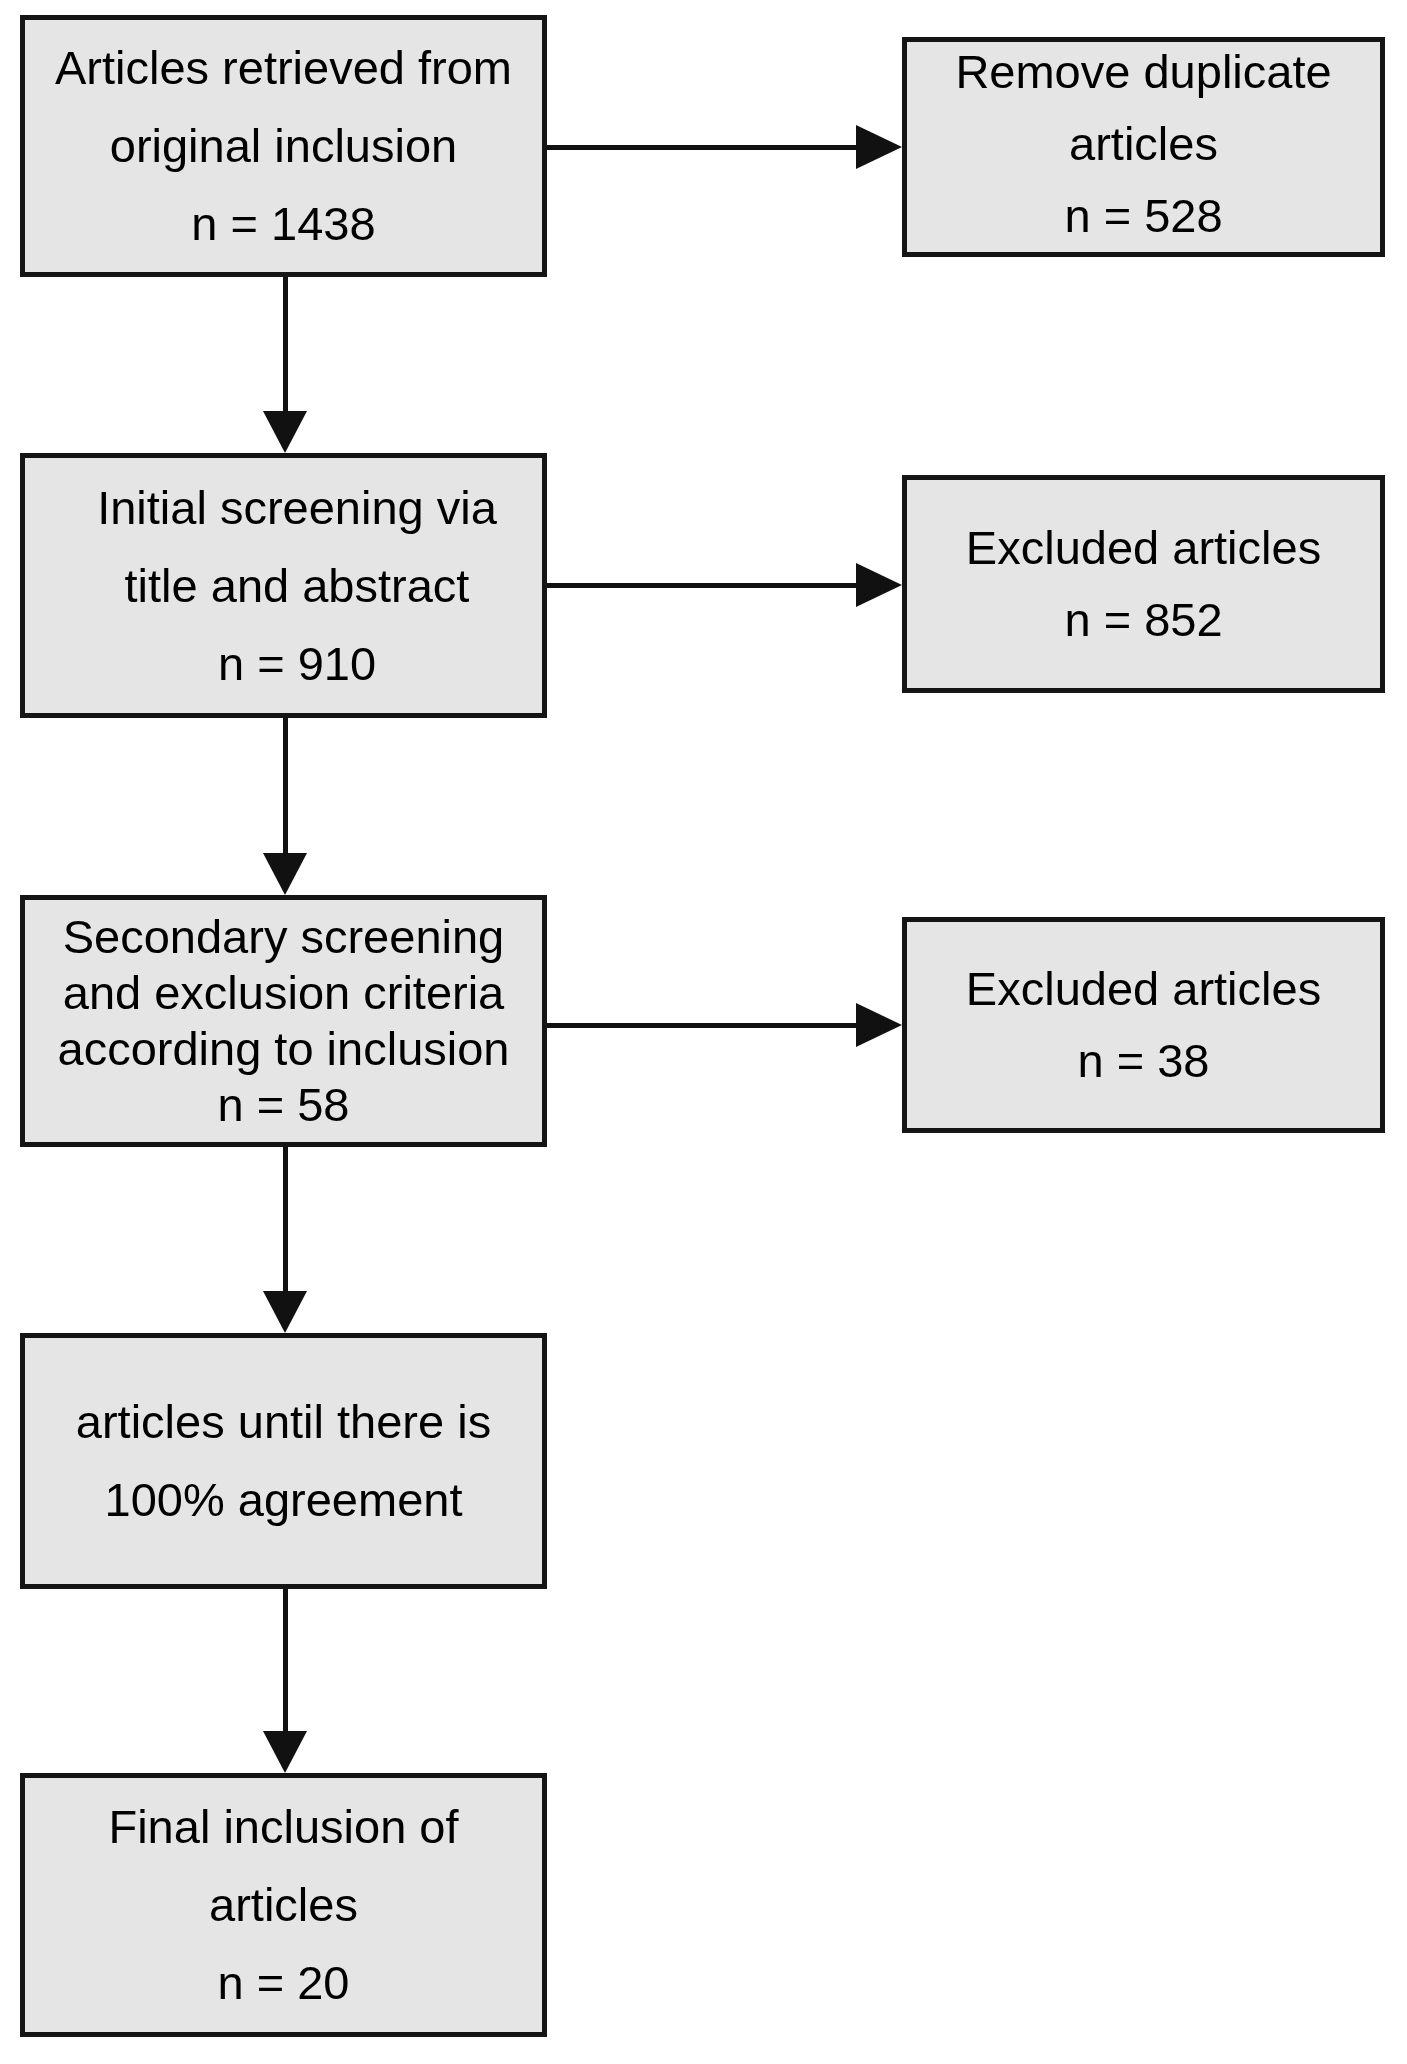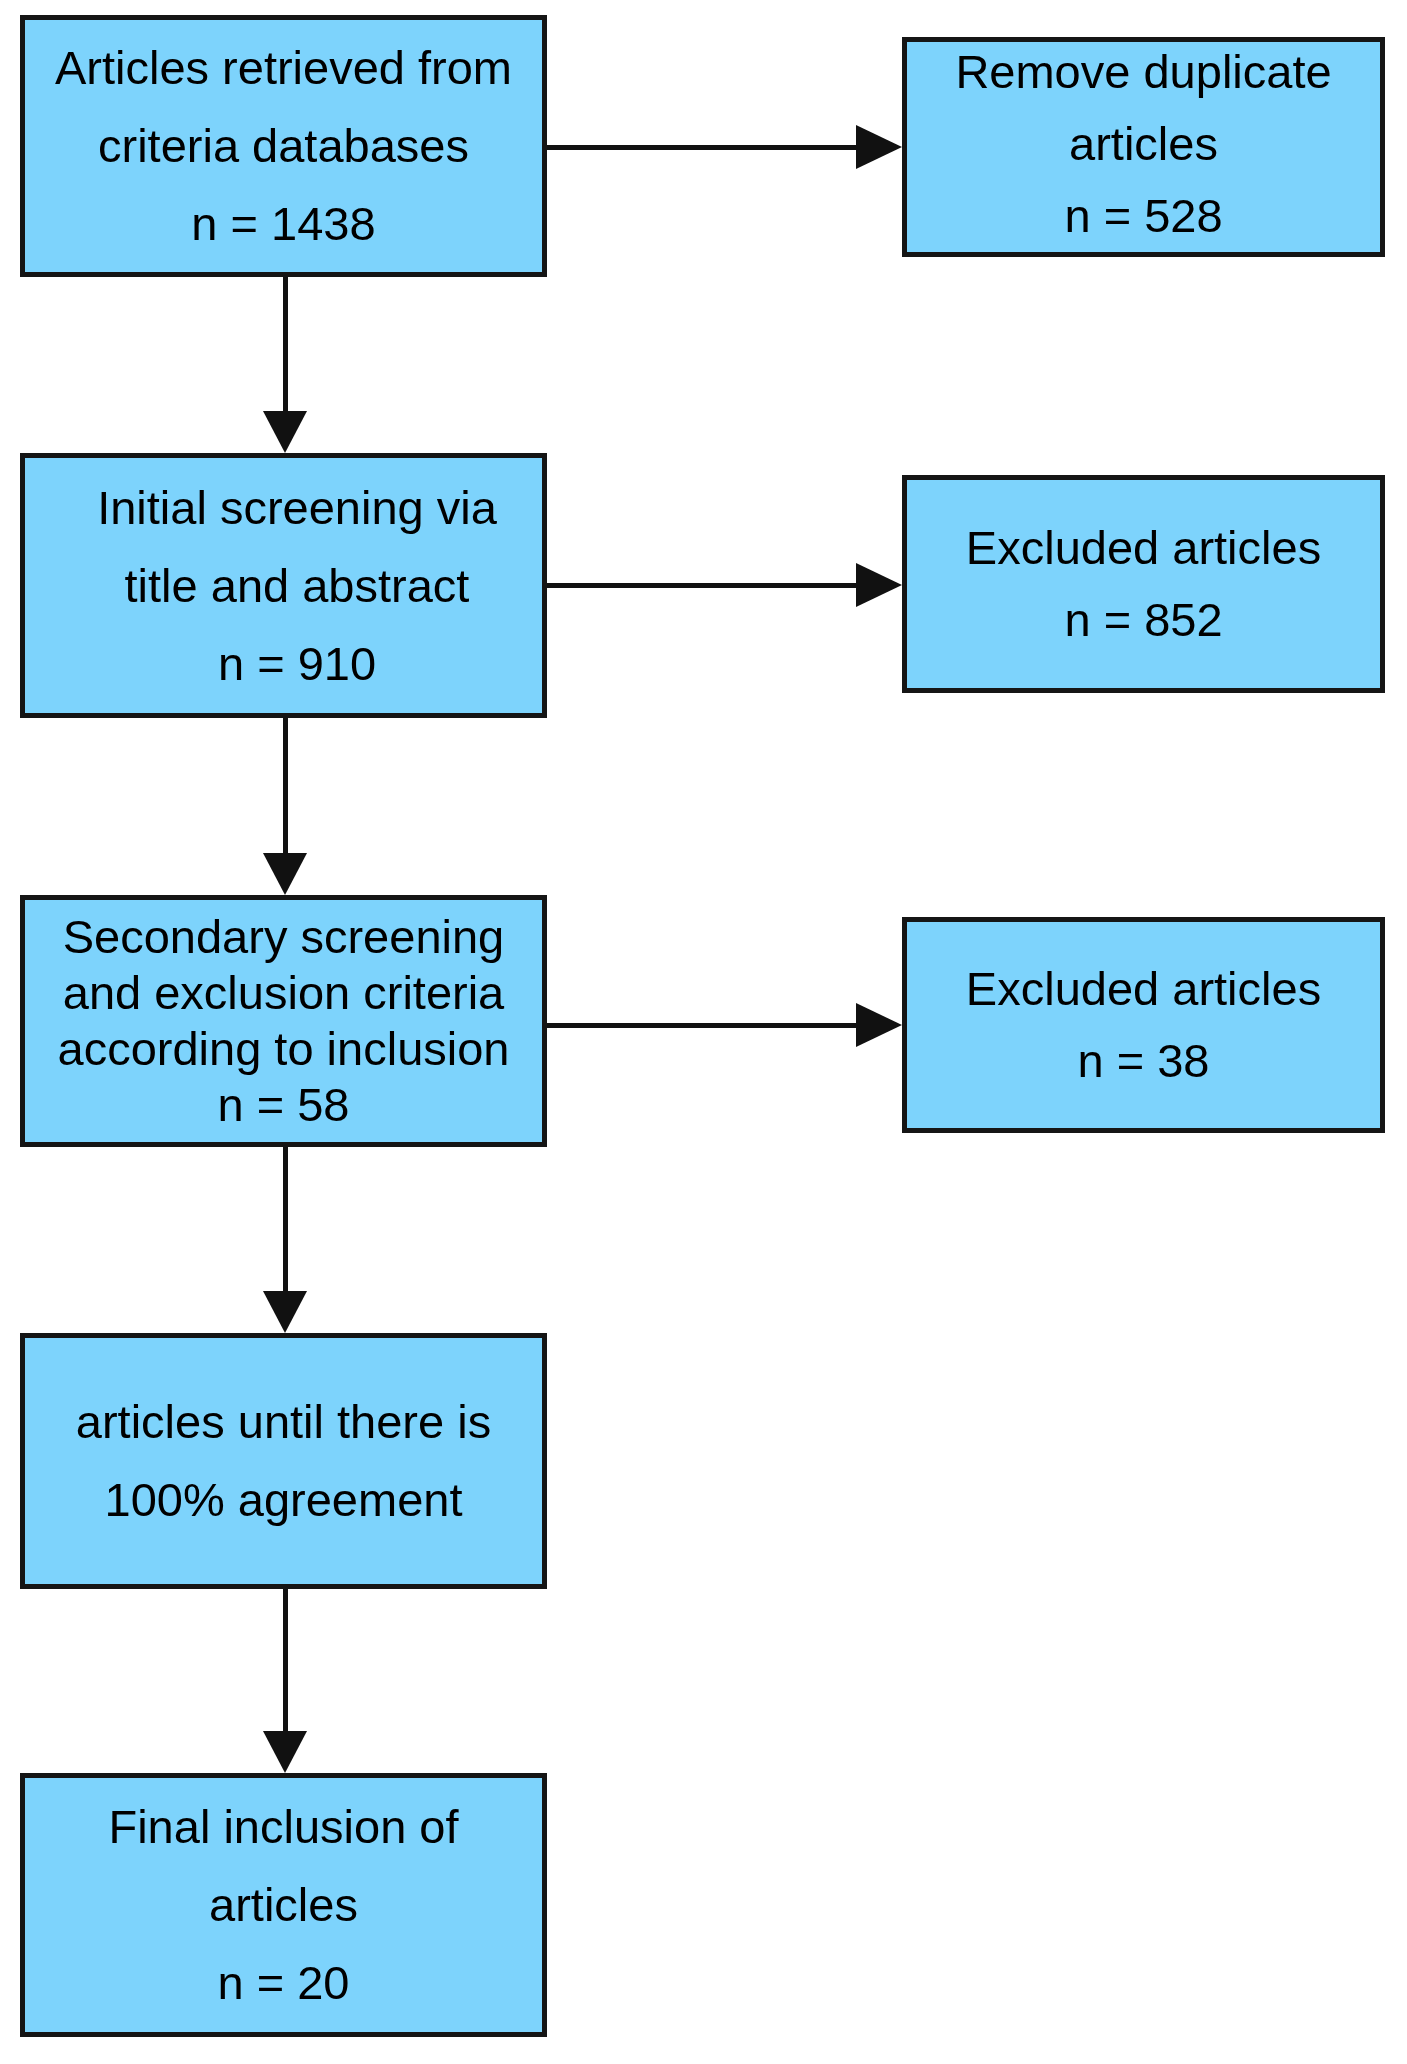--- a/index.html
+++ b/index.html
@@ -13,21 +13,21 @@
     height: 2064px;
     background: #ffffff;
     font-family: "Liberation Sans", "DejaVu Sans", sans-serif;
     color: #000000;
     overflow: hidden;
   }
   .fbox {
     position: absolute;
     box-sizing: border-box;
     border: 5px solid #151515;
-    background: #7dd3fc;
+    background: #e5e5e5;
     display: flex;
     flex-direction: column;
     justify-content: center;
     align-items: center;
     text-align: center;
   }
   .fbox .line {
     font-size: 47px;
     line-height: 78px;
     white-space: nowrap;
@@ -92,21 +92,21 @@
   .h3-shaft { top: 1023px; }
   .h3-head  { top: 1003px; }
 </style>
 </head>
 <body>
 
 <div class="canvas">
 
   <div class="fbox box-l box-l1">
     <div class="line">Articles retrieved from</div>
-    <div class="line">criteria databases</div>
+    <div class="line">original inclusion</div>
     <div class="line">n = 1438</div>
   </div>
 
   <div class="fbox box-l box-l2">
     <div class="line">Initial screening via</div>
     <div class="line">title and abstract</div>
     <div class="line">n = 910</div>
   </div>
 
   <div class="fbox box-l box-l3">

